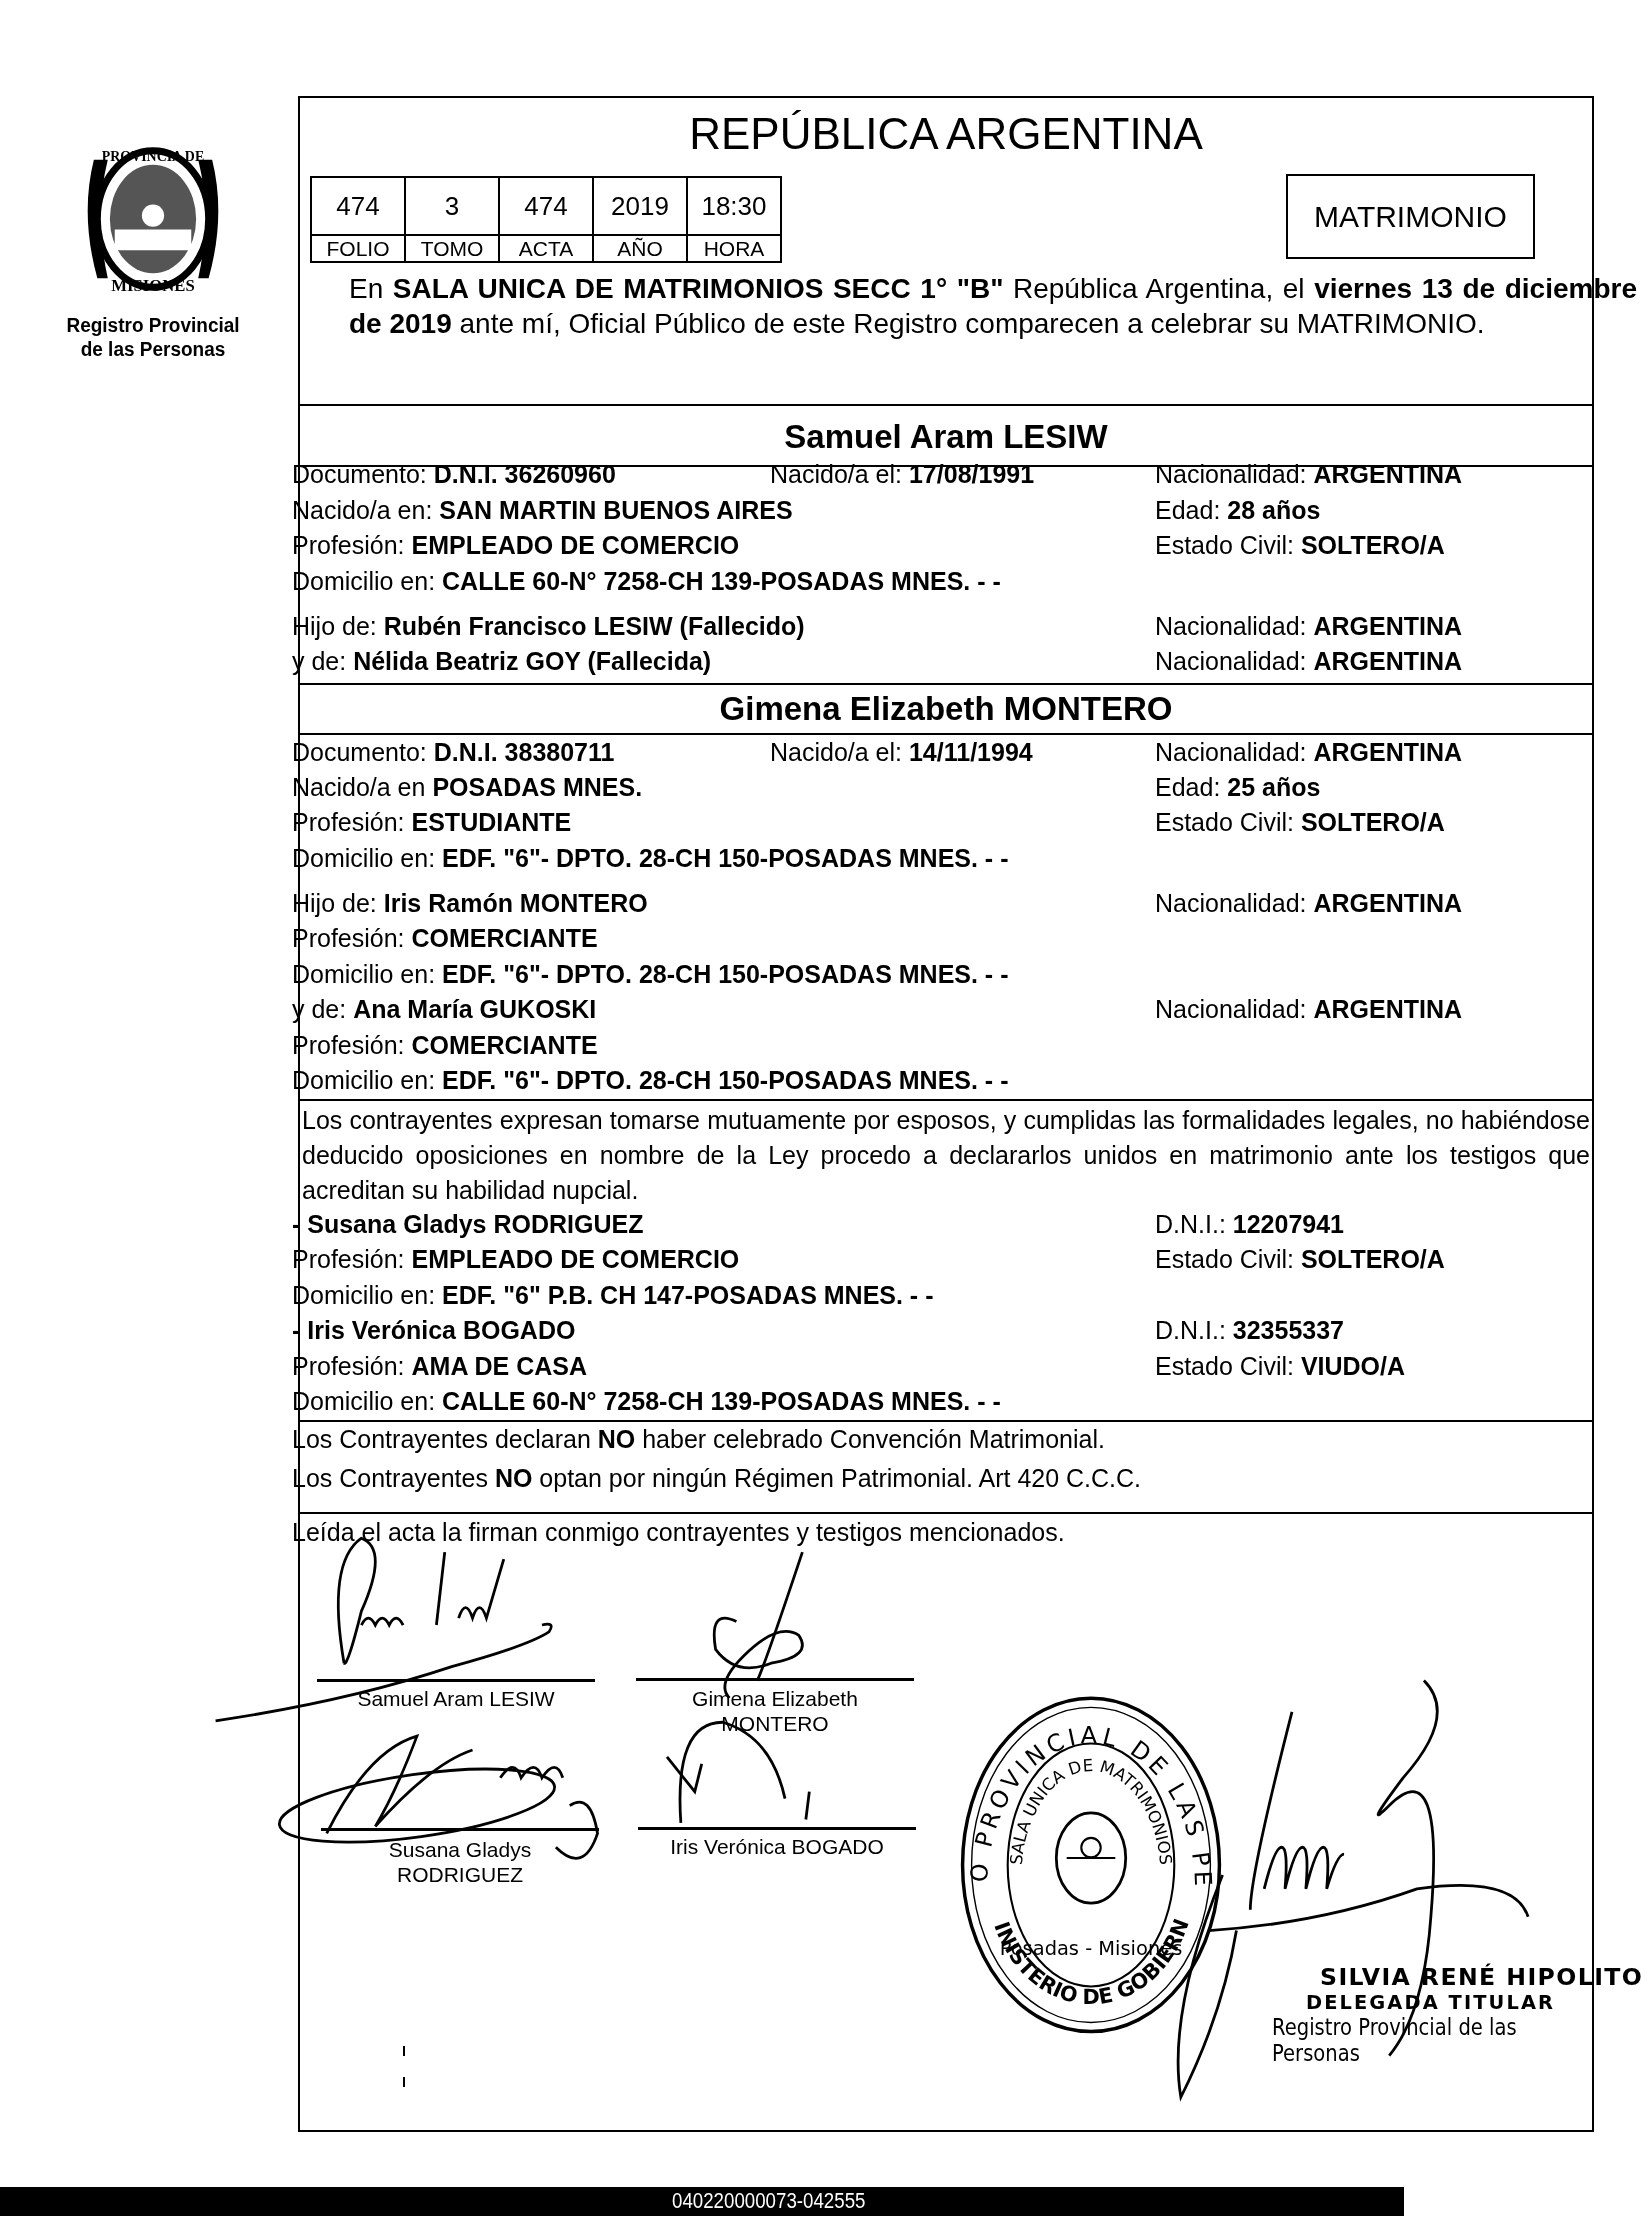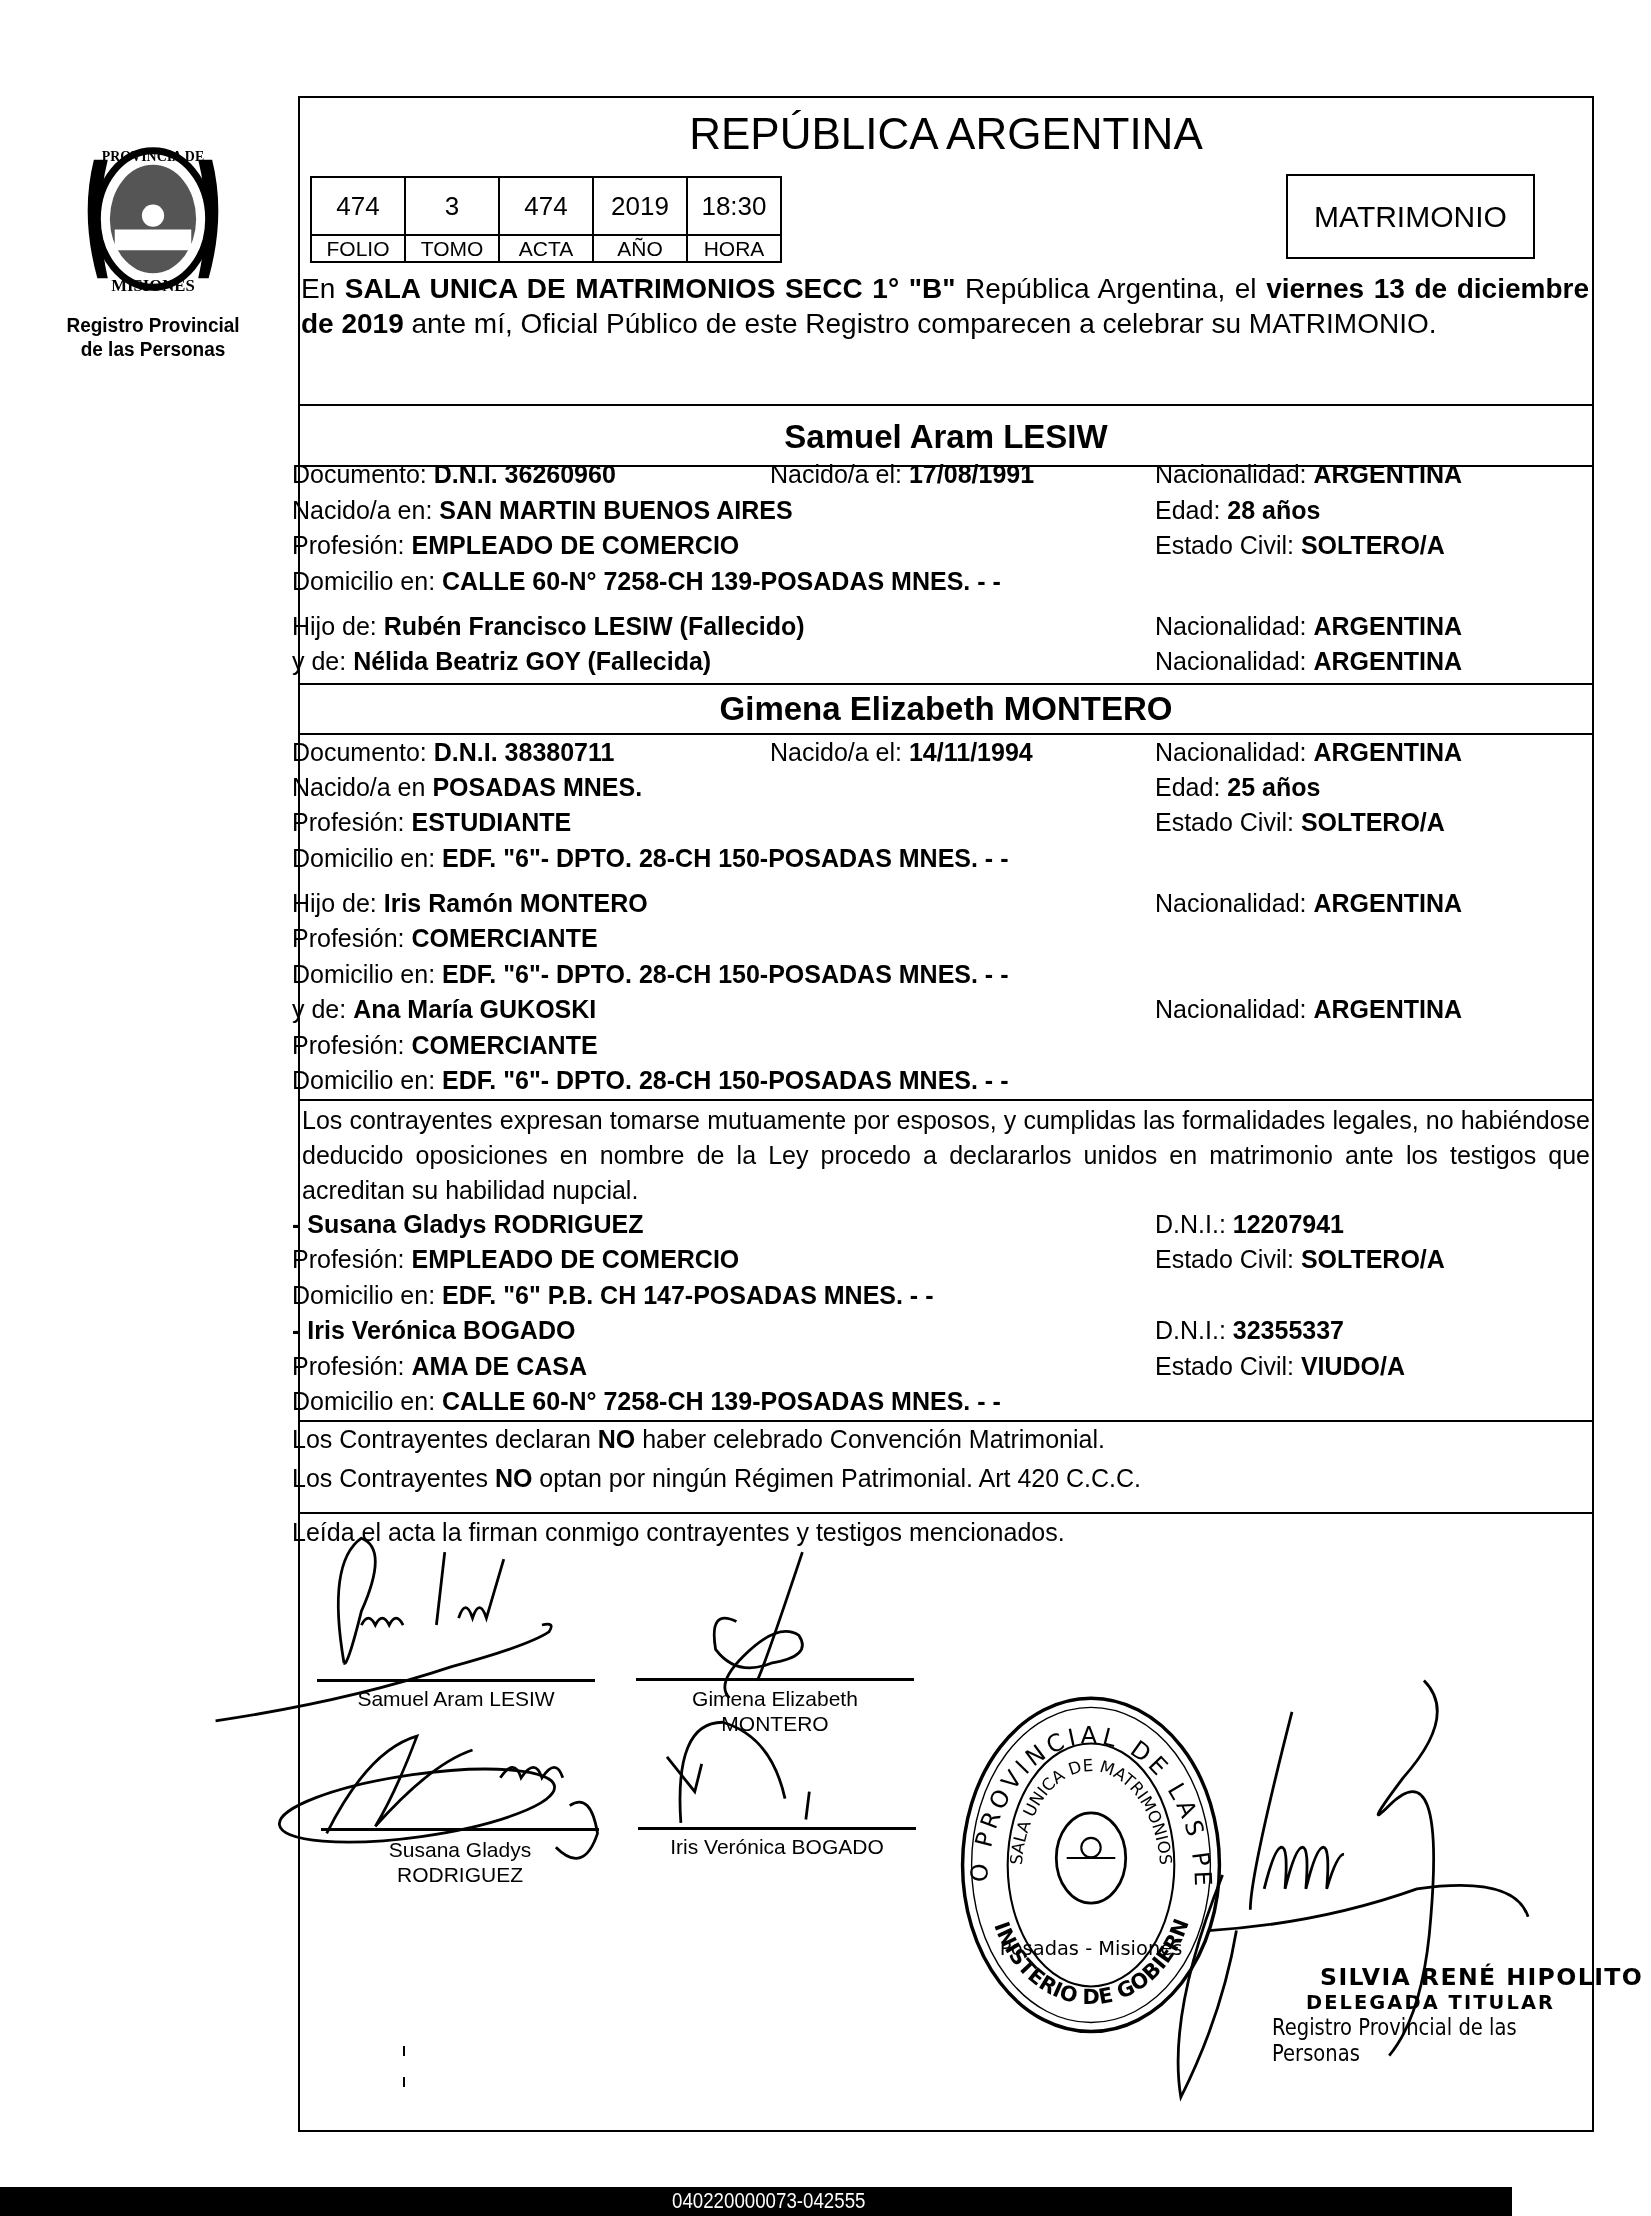--- a/index.html
+++ b/index.html
@@ -19,37 +19,37 @@
   .title { left:298px; top:106px; width:1296px; text-align:center; font-size:44px; line-height:56px; }
 
   table.reg { position:absolute; left:310px; top:176px; border-collapse:collapse; }
   table.reg td { border:2.8px solid #000; text-align:center; font-size:26px; height:56px; padding:0; }
   table.reg tr.lbl td { font-size:21px; height:25px; line-height:25px; }
   table.reg td.c { width:92px; }
 
   .type-box { left:1286px; top:174px; width:249px; height:85px; border:2.8px solid #000; box-sizing:border-box;
               display:flex; align-items:center; justify-content:center; font-size:30px; }
 
-  .intro { left:301px; top:271px; width:1288px; font-size:28px; line-height:35px; text-align:justify; }
+  .intro { left:301px; top:271px; width:1288px; font-size:28px; line-height:35px; text-align:justify;padding-left:48px; }
 
   .hline { position:absolute; left:298px; width:1296px; height:0; border-top:2.8px solid #000; }
 
   .name-h { position:absolute; left:298px; width:1296px; text-align:center; font-size:33px; font-weight:bold; }
 
   .row { position:absolute; left:292px; font-size:25px; line-height:28px; white-space:nowrap; }
   .col2 { position:absolute; left:770px; font-size:25px; white-space:nowrap; }
   .col3 { position:absolute; left:1155px; font-size:25px; white-space:nowrap;text-align:center; }
 
   .para { position:absolute; left:302px; width:1288px; font-size:25px; line-height:35px; text-align:justify; }
 
   .sig-line { position:absolute; height:0; border-top:3.5px solid #000; }
   .sig-name { position:absolute; text-align:center; font-size:21px; line-height:25px; }
   svg.ink { position:absolute; left:0; top:0; pointer-events:none; }
 
-  .footer { left:0; top:2187px; width:1512px; height:29px; background:#000; color:#fff; }
+  .footer { left:0; top:2187px; width:1404px; height:29px; background:#000; color:#fff; }
   .footer span { position:absolute; left:672px; top:1.4px; font-size:22px; transform:scaleX(0.85); transform-origin:left; }
 
   .officer { position:absolute; font-family:"DejaVu Sans", sans-serif; }
 </style>
 </head>
 <body>
 
 <div class="abs logo">
   <svg width="174" height="160" viewBox="0 0 250 230">
     <path d="M40 30 Q20 110 45 200 L60 200 Q40 110 60 30 Z" fill="#000"></path>

